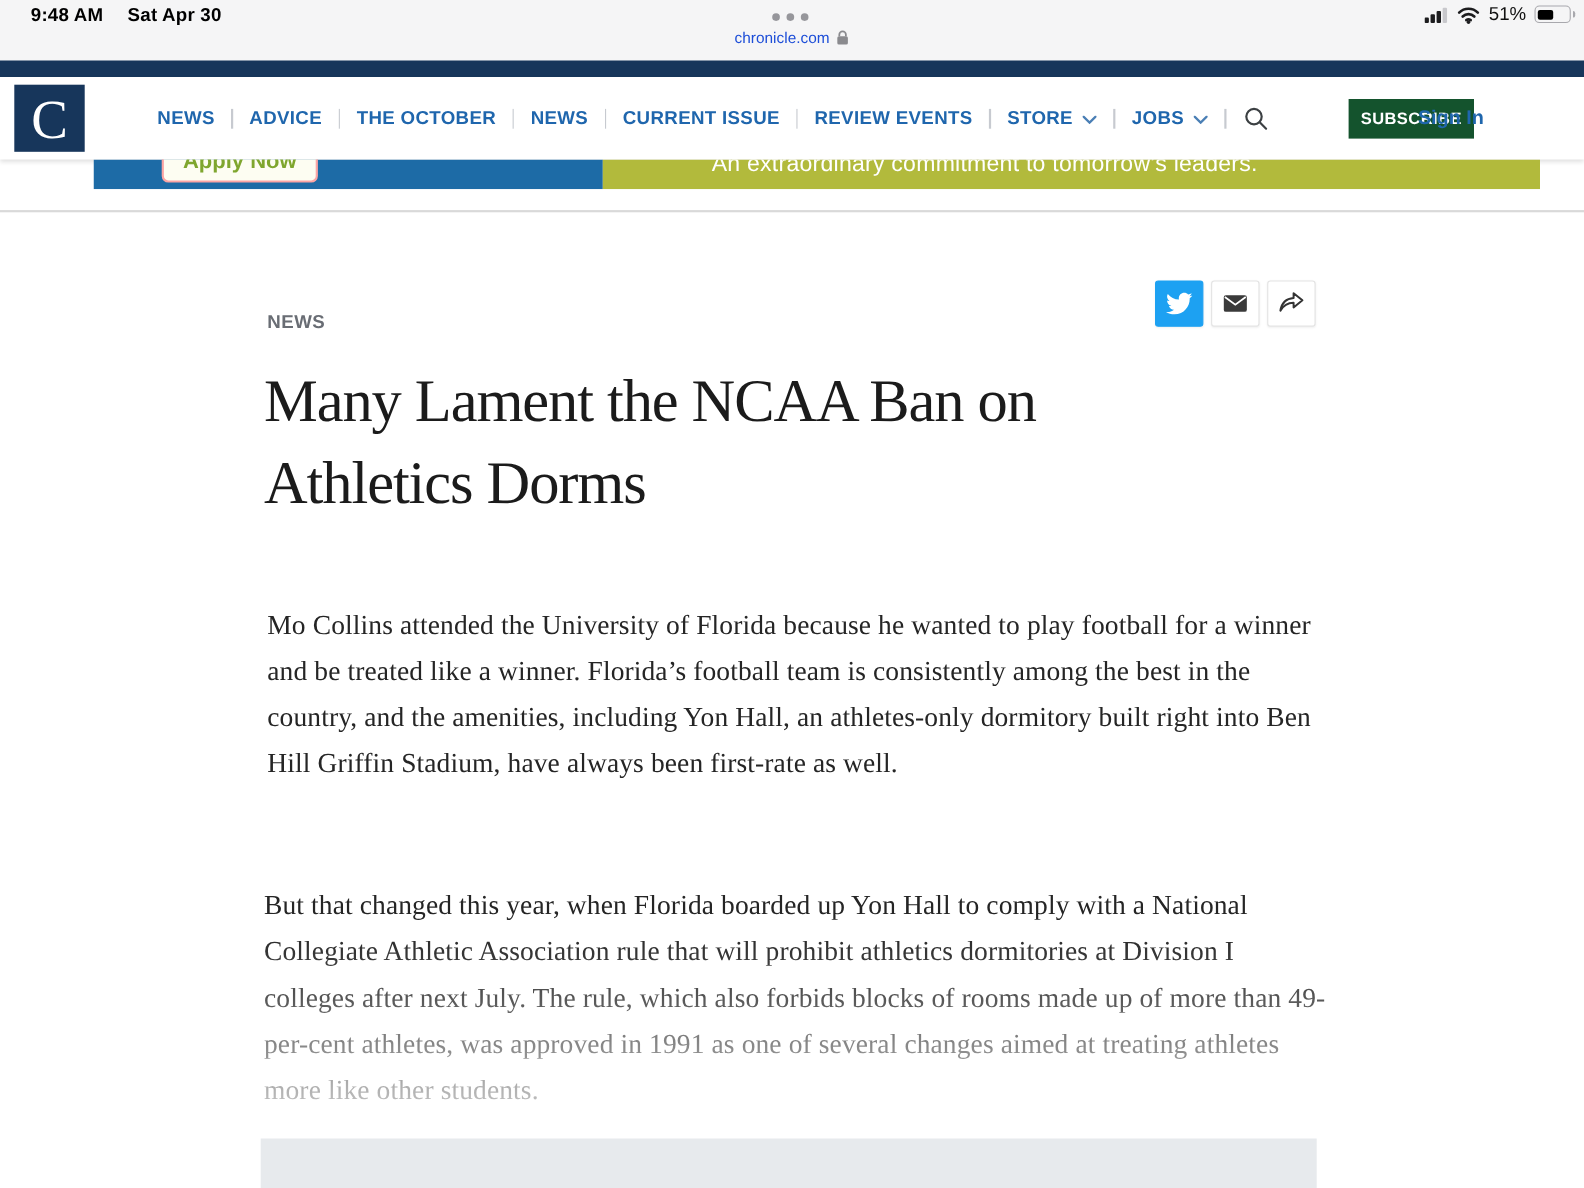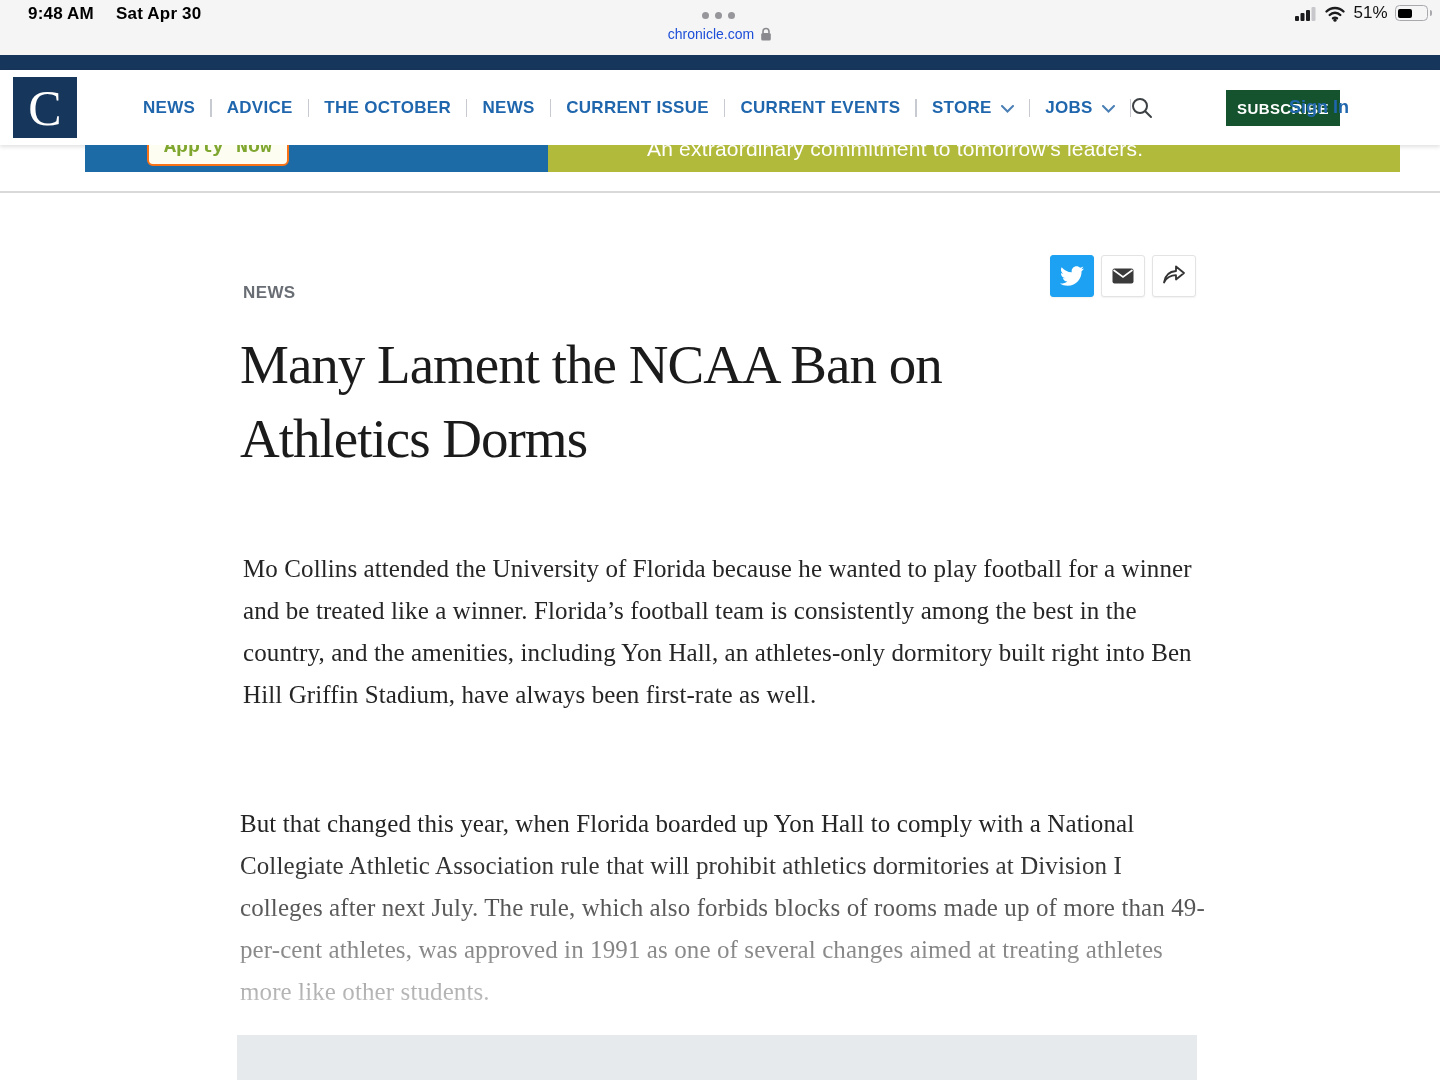--- a/index.html
+++ b/index.html
@@ -49,23 +49,23 @@
     color:#1f66ad; font-size:18px; font-weight:700; cursor:pointer; }
 
   
   .ad { left:85px; top:145px; width:1315px; height:27px; overflow:hidden;
     cursor:pointer; }
   .ad-blue { position:absolute; left:0; top:0; width:463px; height:27px;
     background:#1d6ba6; }
   .ad-olive { position:absolute; left:463px; top:0; width:852px; height:27px;
     background:#b2ba3c; }
   .apply-btn { position:absolute; left:62px; top:-17px; width:142px; height:38px;
-    background:#fdfdf2; border:2px solid #f97316; border-radius:6px;
+    background:#fdfdf2; border:2px solid #fca5a5; border-radius:6px;
     color:#7fa62e; font-size:20px; font-weight:700; text-align:center;
-    line-height:34px;font-family:Liberation Mono, monospace; }
+    line-height:34px; }
   .tagline { position:absolute; left:562px; top:-8px; width:760px; color:#fff;
     font-size:21px; font-weight:500; white-space:nowrap; letter-spacing:.2px; }
   .hdr-divider { left:0; top:191px; width:1440px; height:2px; background:#d9d9d9; }
 
   
   .share-row { left:1050px; top:255px; display:flex; gap:7px; }
   .share-btn { width:44px; height:42px; border-radius:3px; display:flex;
     align-items:center; justify-content:center; cursor:pointer; background:#fff;
     border:1px solid #e3e3e3; box-shadow:0 1px 2px rgba(0,0,0,.06); }
   .share-btn.tw { background:#1da1f2; border-color:#1da1f2; }
@@ -155,21 +155,21 @@
       <span class="nav-sep"></span>
       <a class="nav-item">
           <span>NEWS</span>
         </a>
       <span class="nav-sep"></span>
       <a class="nav-item">
           <span>CURRENT ISSUE</span>
         </a>
       <span class="nav-sep"></span>
       <a class="nav-item">
-          <span>CURRENT EVENTS</span>
+          <span>REVIEW EVENTS</span>
         </a>
       <span class="nav-sep"></span>
       <a class="nav-item">
           <span>STORE</span>
         <svg class="chev" width="13" height="8" viewBox="0 0 13 8">
           <polyline points="1,1 6.5,6.5 12,1" fill="none" stroke="#4a7fb5" stroke-width="2" stroke-linecap="round"></polyline>
         </svg>
       </a>
       <span class="nav-sep"></span>
       <a class="nav-item">

